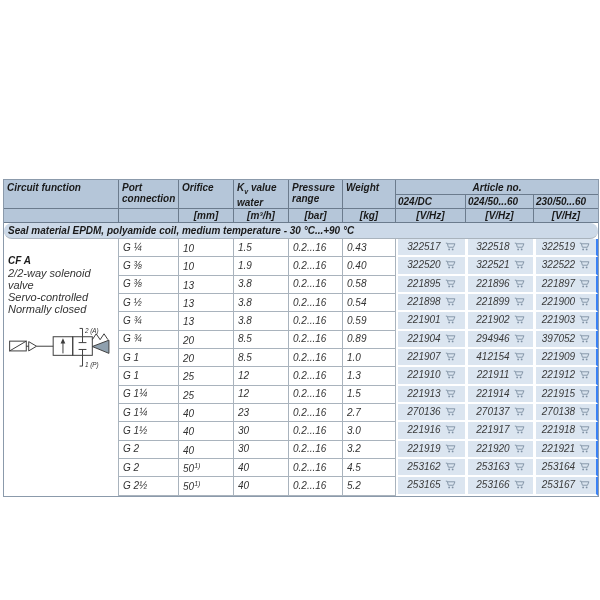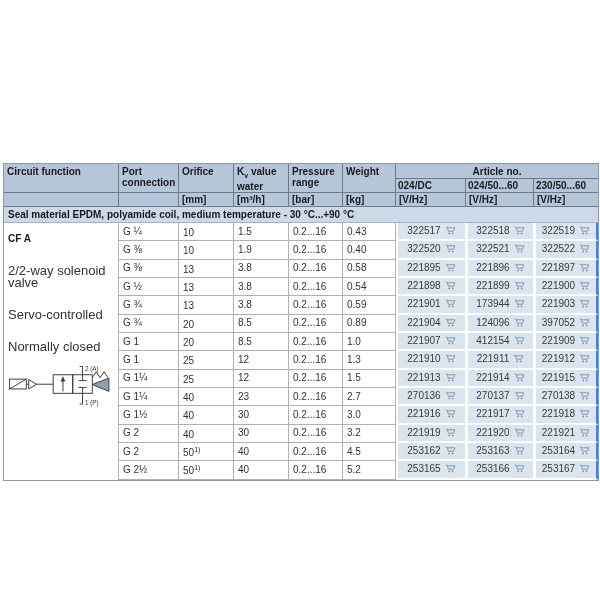--- a/index.html
+++ b/index.html
@@ -5,77 +5,79 @@
   html,body{margin:0;padding:0;}
   body{
     width:600px;height:600px;background:#ffffff;
     font-family:"Liberation Sans", sans-serif;
     position:relative;overflow:hidden;
     -webkit-font-smoothing:antialiased;
   }
   .page{position:absolute;inset:0;background:#ffffff;}
 
   table.spec{
-    position:absolute;left:3px;top:163px;width:594px;
+    position:absolute;left:3px;top:179px;width:594px;
     border-collapse:separate;border-spacing:0;table-layout:fixed;
     font-size:10px;color:#333;
     border:1px solid #8b9aab;
     background:#ffffff;
+    font-style:italic;
   }
   
   th{
     background:#b5c6d9;color:#1a1a1a;font-weight:bold;font-size:10px;
     text-align:left;vertical-align:top;line-height:11px;
     padding:2px 3px 0 3px;margin:0;
     border-right:1px solid #6b7b8d;border-bottom:1px solid #6b7b8d;
   }
   th.no-r{border-right:none;}
   th.art-group{text-align:center;vertical-align:middle;padding-top:1px;}
   th.vol{text-align:left;vertical-align:middle;padding:0 2px;line-height:13px;}
-  th.unit{height:12px;padding:1px 3px 0 3px;line-height:11px;}
+  th.unit{height:12px;padding:1px 3px 0 3px;line-height:11px;text-align:center;}
   th.unit-v{}
   tr.r-top{height:15px;}
   tr.r-vol{height:14px;}
   tr.r-unit{height:13px;}
   sub{font-size:7px;}
   sup.fn{font-size:7px;}
 
   
   td.seal{
     background:#ccd9e8;color:#1a1a1a;font-weight:bold;
     padding:1px 4px;height:13px;line-height:12px;
     border-bottom:1px solid #a9b3bd;
+    border-radius:8px;
   }
 
   
   tr.data{height:15px;}
   td.d{
     background:#ffffff;padding:1px 4px;line-height:12px;vertical-align:middle;
     border-right:1px solid #a9b3bd;border-bottom:1px solid #a9b3bd;
     white-space:nowrap;overflow:hidden;
   }
   td.circuit-cell{
     background:#ffffff;vertical-align:top;
-    padding:10px 4px;line-height:12px;
+    padding:16px 4px;line-height:12px;
     border-right:1px solid #a9b3bd;
     overflow:hidden;
   }
   td.art{
     background:#dbe5f0;text-align:center;vertical-align:middle;
     border-left:2px solid #ffffff;border-right:1px solid #ffffff;
     border-bottom:2px solid #ffffff;
     padding:0;white-space:nowrap;color:#3a3a3a;
   }
   td.art-last{border-right:2px solid #3b82f6;}
   .art-no{display:inline-block;}
   .cart{display:inline-block;margin-left:4px;vertical-align:-1px;}
 
   
   .cf-code{font-weight:bold;color:#1a1a1a;font-size:10px;line-height:12px;}
-  .cf-line{font-size:13px;line-height:12px;color:#333;margin-top:20px;}
+  .cf-line{font-size:11px;line-height:12px;color:#333;}
   svg.diagram{display:block;margin-top:10px;margin-left:0;}
   svg.diagram .ln{stroke:#3c3c3c;stroke-width:1;fill:none;}
   svg.diagram .fl{stroke:#3c3c3c;stroke-width:1;fill:#8fa0ae;}
   svg.diagram text{font-family:"Liberation Sans",sans-serif;font-size:6.5px;fill:#333;}
 </style>
 </head>
 <body>
 
 <div class="page">
 
@@ -254,21 +256,21 @@
     <td class="d">G ¾</td>
     <td class="d"><span>13</span><sup class="fn"></sup></td>
     <td class="d">3.8</td>
     <td class="d">0.2...16</td>
     <td class="d">0.59</td>
     <td class="art"><span class="art-no">221901</span><span class="cart"><svg viewBox="0 0 12 10" width="11" height="9">
                 <path d="M0.8 1.3 H2.4 L3.6 5.8 H9.3 L10.9 2 H3.1" fill="none" stroke="#7d8ea1" stroke-width="1"></path>
                 <circle cx="4.5" cy="8.2" r="1" fill="#7d8ea1"></circle>
                 <circle cx="8.4" cy="8.2" r="1" fill="#7d8ea1"></circle>
               </svg></span></td>
-    <td class="art"><span class="art-no">173944</span><span class="cart"><svg viewBox="0 0 12 10" width="11" height="9">
+    <td class="art"><span class="art-no">221902</span><span class="cart"><svg viewBox="0 0 12 10" width="11" height="9">
                 <path d="M0.8 1.3 H2.4 L3.6 5.8 H9.3 L10.9 2 H3.1" fill="none" stroke="#7d8ea1" stroke-width="1"></path>
                 <circle cx="4.5" cy="8.2" r="1" fill="#7d8ea1"></circle>
                 <circle cx="8.4" cy="8.2" r="1" fill="#7d8ea1"></circle>
               </svg></span></td>
     <td class="art art-last"><span class="art-no">221903</span><span class="cart"><svg viewBox="0 0 12 10" width="11" height="9">
                 <path d="M0.8 1.3 H2.4 L3.6 5.8 H9.3 L10.9 2 H3.1" fill="none" stroke="#7d8ea1" stroke-width="1"></path>
                 <circle cx="4.5" cy="8.2" r="1" fill="#7d8ea1"></circle>
                 <circle cx="8.4" cy="8.2" r="1" fill="#7d8ea1"></circle>
               </svg></span></td>
   </tr>
@@ -276,21 +278,21 @@
     <td class="d">G ¾</td>
     <td class="d"><span>20</span><sup class="fn"></sup></td>
     <td class="d">8.5</td>
     <td class="d">0.2...16</td>
     <td class="d">0.89</td>
     <td class="art"><span class="art-no">221904</span><span class="cart"><svg viewBox="0 0 12 10" width="11" height="9">
                 <path d="M0.8 1.3 H2.4 L3.6 5.8 H9.3 L10.9 2 H3.1" fill="none" stroke="#7d8ea1" stroke-width="1"></path>
                 <circle cx="4.5" cy="8.2" r="1" fill="#7d8ea1"></circle>
                 <circle cx="8.4" cy="8.2" r="1" fill="#7d8ea1"></circle>
               </svg></span></td>
-    <td class="art"><span class="art-no">124096</span><span class="cart"><svg viewBox="0 0 12 10" width="11" height="9">
+    <td class="art"><span class="art-no">294946</span><span class="cart"><svg viewBox="0 0 12 10" width="11" height="9">
                 <path d="M0.8 1.3 H2.4 L3.6 5.8 H9.3 L10.9 2 H3.1" fill="none" stroke="#7d8ea1" stroke-width="1"></path>
                 <circle cx="4.5" cy="8.2" r="1" fill="#7d8ea1"></circle>
                 <circle cx="8.4" cy="8.2" r="1" fill="#7d8ea1"></circle>
               </svg></span></td>
     <td class="art art-last"><span class="art-no">397052</span><span class="cart"><svg viewBox="0 0 12 10" width="11" height="9">
                 <path d="M0.8 1.3 H2.4 L3.6 5.8 H9.3 L10.9 2 H3.1" fill="none" stroke="#7d8ea1" stroke-width="1"></path>
                 <circle cx="4.5" cy="8.2" r="1" fill="#7d8ea1"></circle>
                 <circle cx="8.4" cy="8.2" r="1" fill="#7d8ea1"></circle>
               </svg></span></td>
   </tr>

